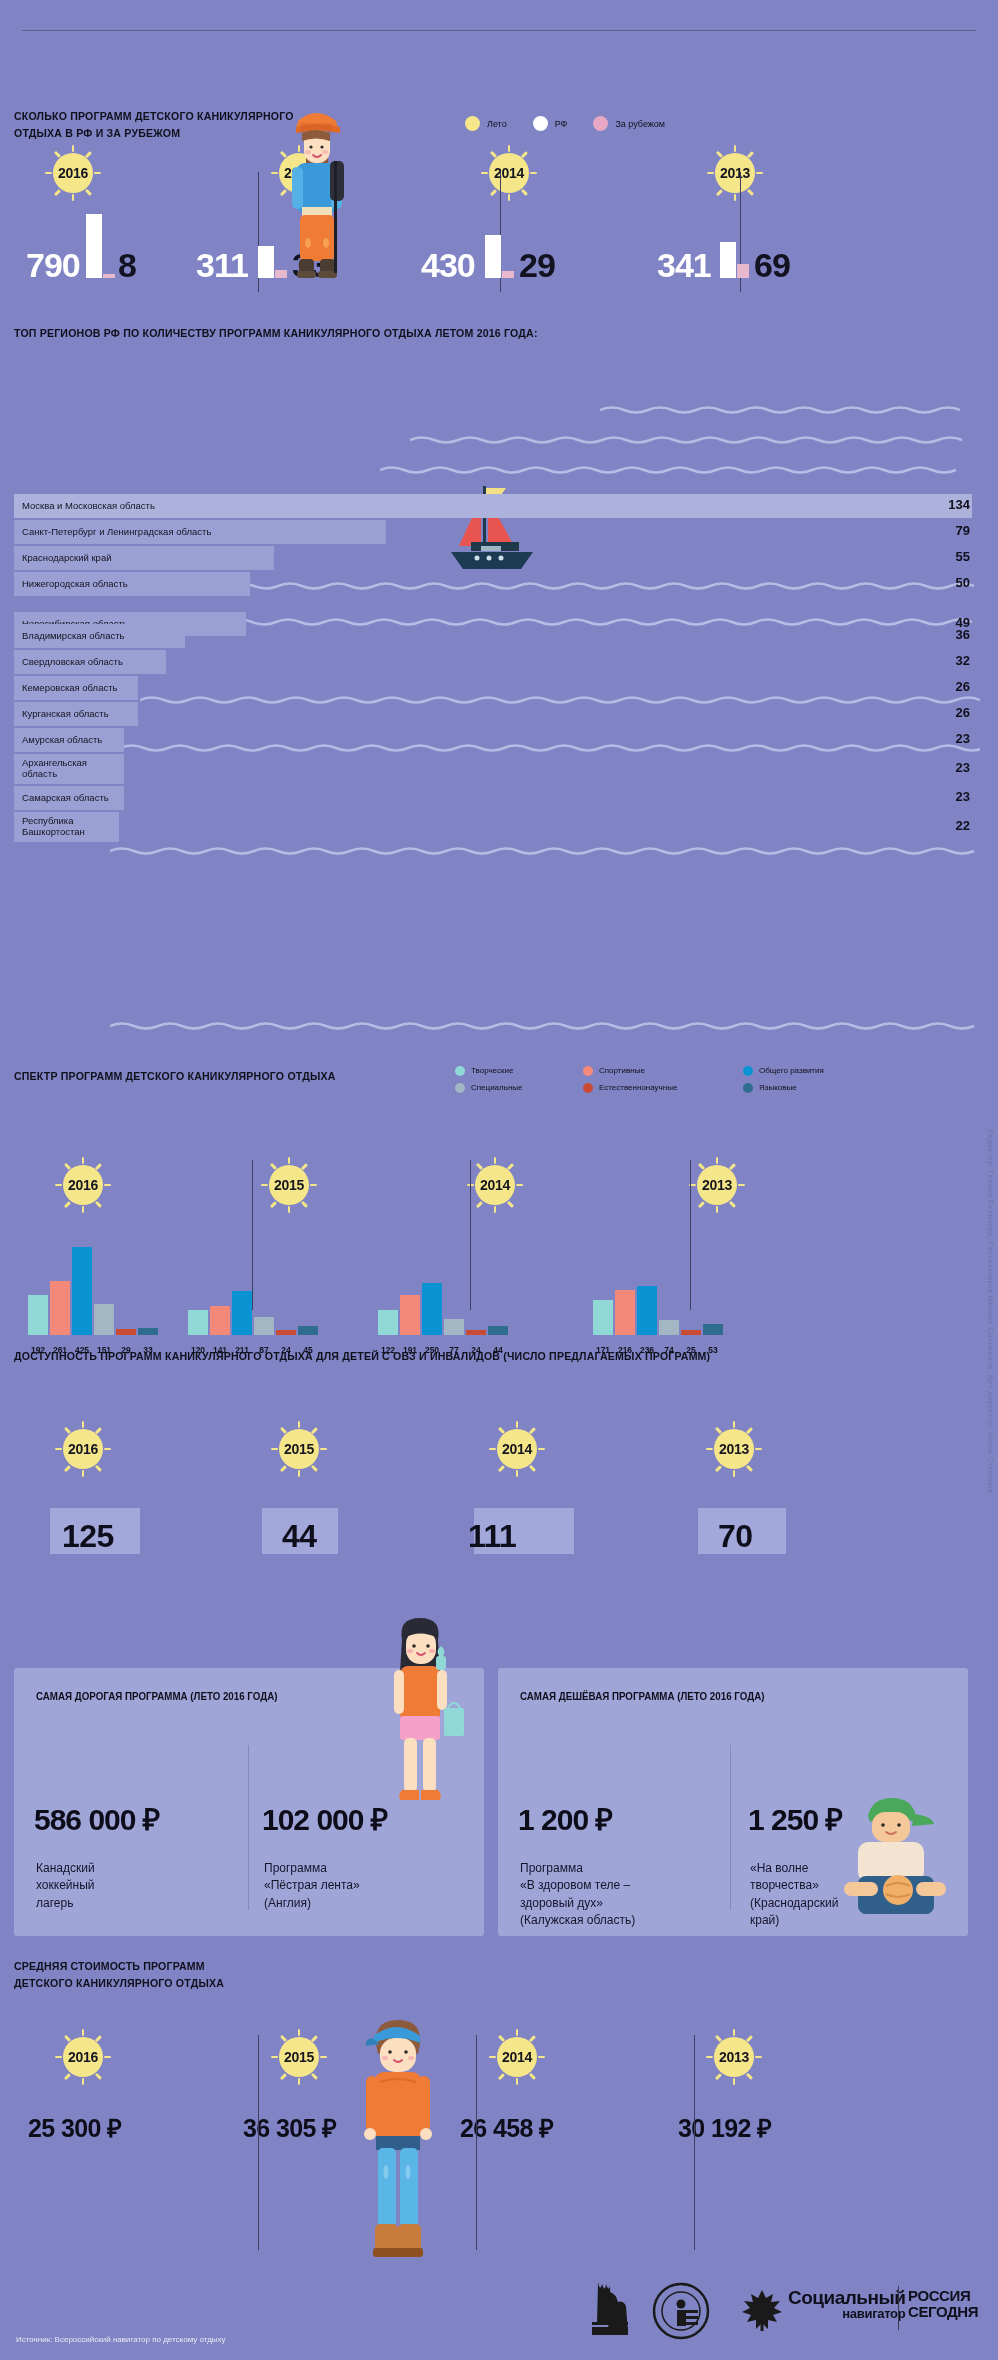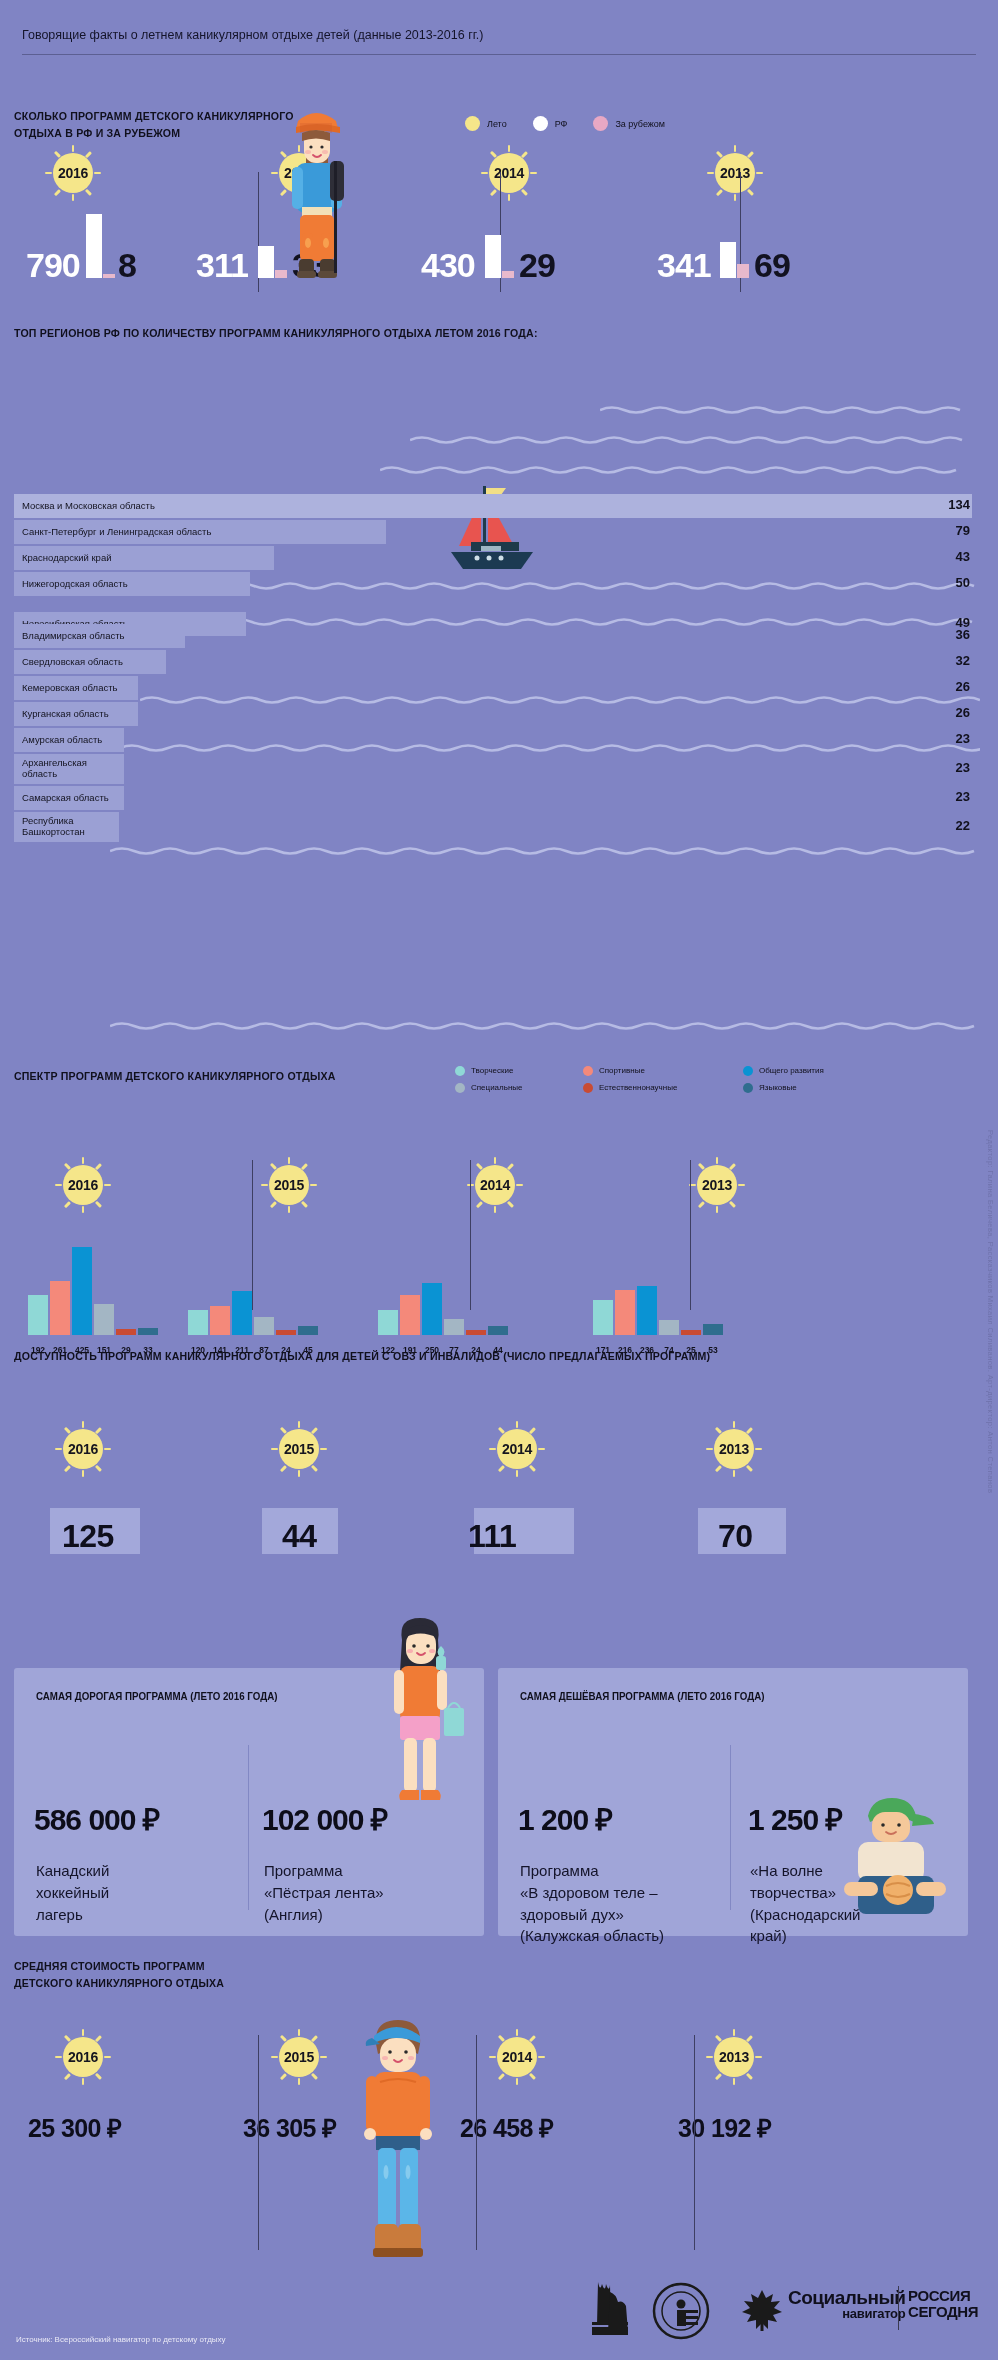--- a/index.html
+++ b/index.html
@@ -88,41 +88,40 @@
 
   
   .ovz-bar { position:absolute; background:#a3a8da; height:46px; }
   .ovz-num { position:absolute; font-size:32px; font-weight:700; color:#0f0f1c; letter-spacing:-.5px; }
 
   
   .card { position:absolute; background:#a0a5d8; border-radius:3px; }
   .card .chead { position:absolute; left:22px; top:22px; font-size:10.5px; font-weight:700;
      color:#10101d; transform:scaleX(.93); transform-origin:left center; }
   .price { position:absolute; font-size:30px; font-weight:700; color:#0d0d19; letter-spacing:-1px; white-space:nowrap; }
-  .pdesc { position:absolute; font-size:15px; color:#14142a; line-height:1.45; white-space:pre-line; }
+  .pdesc { position:absolute; font-size:12px; color:#14142a; line-height:1.45; white-space:pre-line; }
   .card-sep { position:absolute; width:1px; background:#8288c4; }
 
   
   .avg-num { position:absolute; font-size:25px; font-weight:700; color:#0e0e1b; letter-spacing:-.6px; white-space:nowrap; }
 
   
   .source { position:absolute; left:16px; bottom:16px; font-size:8px; color:#e8e8f5; }
   .credits { position:absolute; right:3px; top:1130px; font-size:7.5px; color:#6e72ab;
      writing-mode: vertical-rl; letter-spacing:.4px; }
   .logo-text { font-weight:700; color:#10101d; }
 
   svg { display:block; }
 </style>
 </head>
 <body>
 
 <div class="page">
 
   <div class="header">
-    <div class="subtitle">Говорящие факты о летнем каникулярном отдыхе детей (данные 2013-2016 гг.)</div>
   </div>
   <div class="hrule"></div>
 
   <div class="sec-title" style="position:absolute;left:14px;top:108px;width:420px;white-space:pre-line;">СКОЛЬКО ПРОГРАММ ДЕТСКОГО КАНИКУЛЯРНОГО
 ОТДЫХА В РФ И ЗА РУБЕЖОМ</div>
 
   <div class="legend-top" style="left:465px; top:116px;">
     <div class="item">
       <span class="dot" style="background:#f5e68a"></span>
       <span>Лето</span>
@@ -288,21 +287,21 @@
         <div class="reg-val" style="top: 3px;">134</div>
       </div>
       <div class="reg-row" style="top: 520px; height: 24px; width: 970px;">
         <div class="reg-bar" style="width: 372.188px; height: 24px;"></div>
         <div class="reg-label" style="height: 24px;">Санкт-Петербург и Ленинградская область</div>
         <div class="reg-val" style="top: 3px;">79</div>
       </div>
       <div class="reg-row" style="top: 546px; height: 24px; width: 970px;">
         <div class="reg-bar" style="width: 259.688px; height: 24px;"></div>
         <div class="reg-label" style="height: 24px;">Краснодарский край</div>
-        <div class="reg-val" style="top: 3px;">43</div>
+        <div class="reg-val" style="top: 3px;">55</div>
       </div>
       <div class="reg-row" style="top: 572px; height: 24px; width: 970px;">
         <div class="reg-bar" style="width: 236.25px; height: 24px;"></div>
         <div class="reg-label" style="height: 24px;">Нижегородская область</div>
         <div class="reg-val" style="top: 3px;">50</div>
       </div>
       <div class="reg-row" style="top: 612px; height: 24px; width: 970px; text-align: right;">
         <div class="reg-bar" style="width: 231.562px; height: 24px;"></div>
         <div class="reg-label" style="height: 24px;">Новосибирская область</div>
         <div class="reg-val" style="top: 3px;">49</div>

